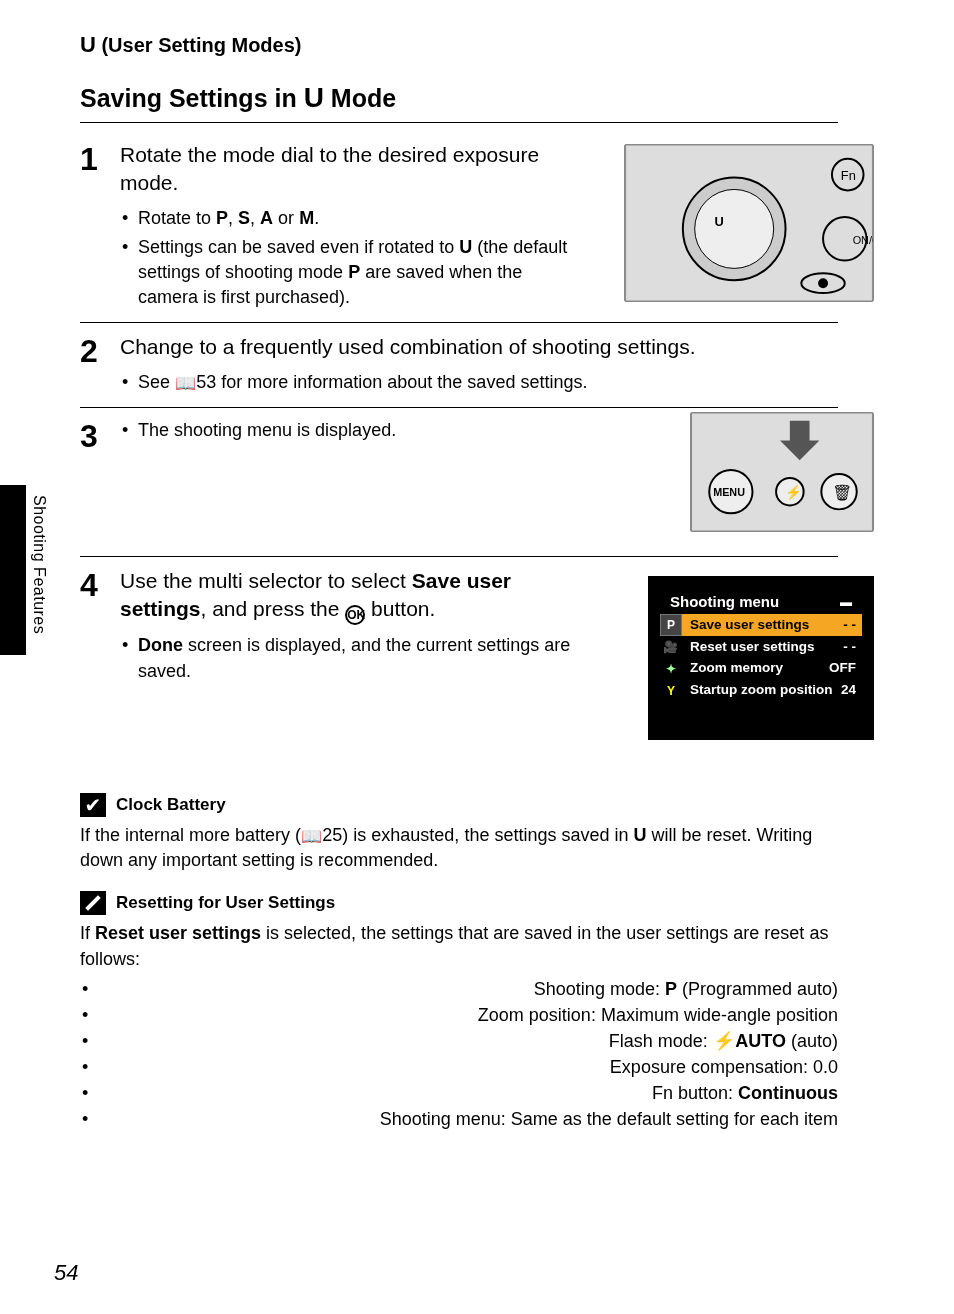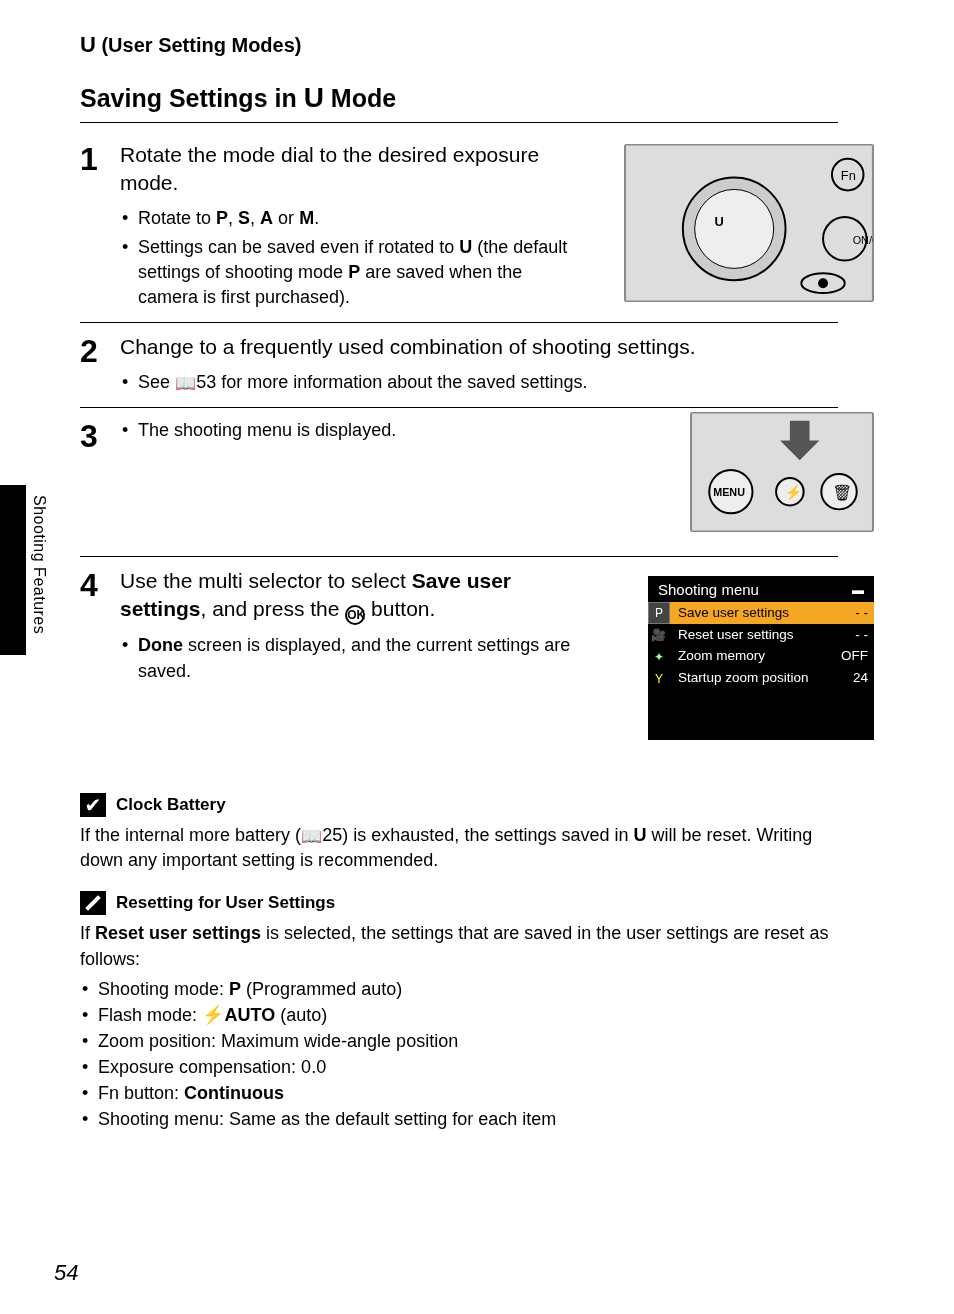--- a/index.html
+++ b/index.html
@@ -106,20 +106,21 @@
   .note-body { font-size: 18px; line-height: 1.4; margin-bottom: 18px; }
   ul.reset-list {
     list-style: none;
     font-size: 18px;
     line-height: 1.45;
     margin-top: 4px;
   }
   ul.reset-list li {
     position: relative;
     padding-left: 18px;
+    text-align: right;
   }
   ul.reset-list li::before {
     content: "•";
     position: absolute;
     left: 2px;
   }
   .page-number {
     position: absolute;
     bottom: 28px;
     left: 54px;
@@ -141,21 +142,22 @@
   
   .menu-mock {
     position: absolute;
     top: 576px;
     right: 80px;
     width: 226px;
     height: 164px;
     background: #000;
     color: #fff;
     font-size: 13.5px;
-    padding: 0;
+    padding: 12px;
+    font-weight: bold;
   }
   .menu-mock .menu-title {
     padding: 5px 10px 4px 10px;
     font-size: 15px;
     display:flex;
     justify-content:space-between;
     align-items:center;
   }
   .menu-mock .menu-body { display: flex; }
   .menu-mock .menu-side {
@@ -305,22 +307,22 @@
     </div>
 
     <div class="note-head">
       <span class="icon-box pencil"></span>
       <span class="note-title">Resetting for User Settings</span>
     </div>
     <div class="note-body">
       <span>If </span><b>Reset user settings</b><span> is selected, the settings that are saved in the user settings are reset as follows:</span>
       <ul class="reset-list">
         <li><span>Shooting mode: </span><b>P</b><span> (Programmed auto)</span></li>
+        <li>Zoom position: Maximum wide-angle position</li>
         <li><span>Flash mode: </span><span class="flash-glyph">⚡AUTO</span><span> (auto)</span></li>
-        <li>Zoom position: Maximum wide-angle position</li>
         <li>Exposure compensation: 0.0</li>
         <li><span>Fn button: </span><b>Continuous</b></li>
         <li>Shooting menu: Same as the default setting for each item</li>
       </ul>
     </div>
   </div>
 
 </div>
 
 <div class="illus illus-1">

